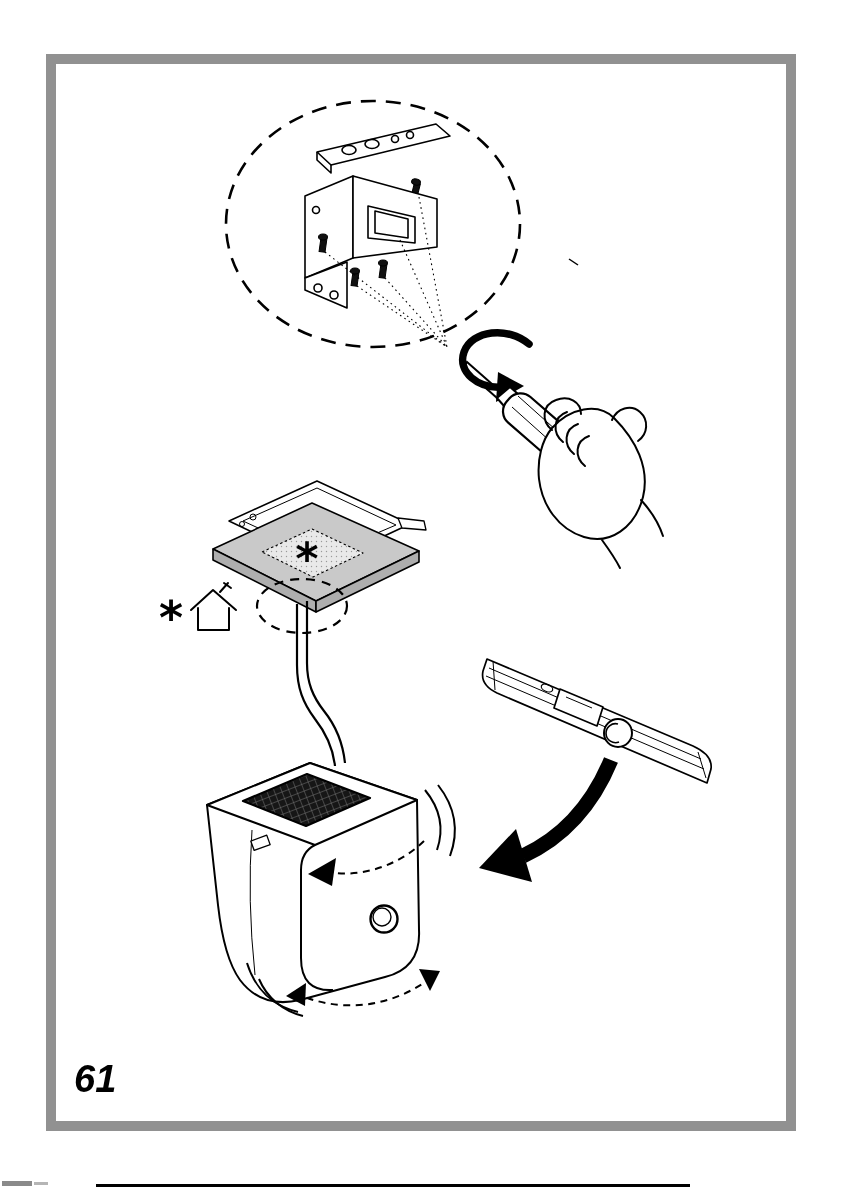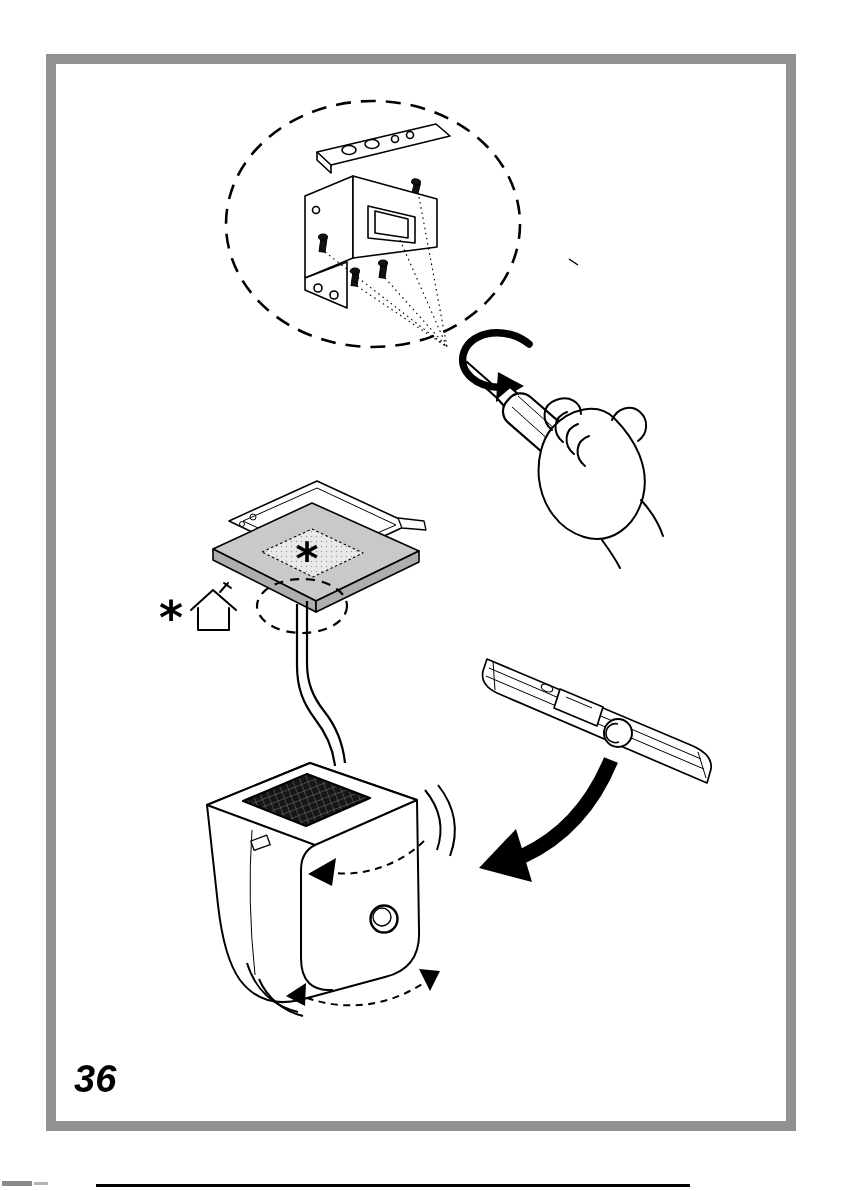--- a/index.html
+++ b/index.html
@@ -161,18 +161,18 @@
       <path d="M618 724 A 9.5 9.5 0 1 0 619 742" stroke-width="1.6" fill="none"></path>
       <ellipse cx="547" cy="688" rx="6" ry="3.5" transform="rotate(22 547 688)" stroke-width="1.2" fill="none"></ellipse>
     </g>
 
     <g>
       <path d="M611 760 C 592 806 562 838 523 856" stroke="#000" stroke-width="15" fill="none"></path>
       <polygon points="479,868 516,829 532,882" fill="#000"></polygon>
     </g>
   </svg>
 
-  <div class="page-number">36</div>
+  <div class="page-number">61</div>
   <div class="bottom-rule"></div>
   <div class="print-artifact-a"></div>
   <div class="print-artifact-b"></div>
 
 </div>
 
 </body></html>

